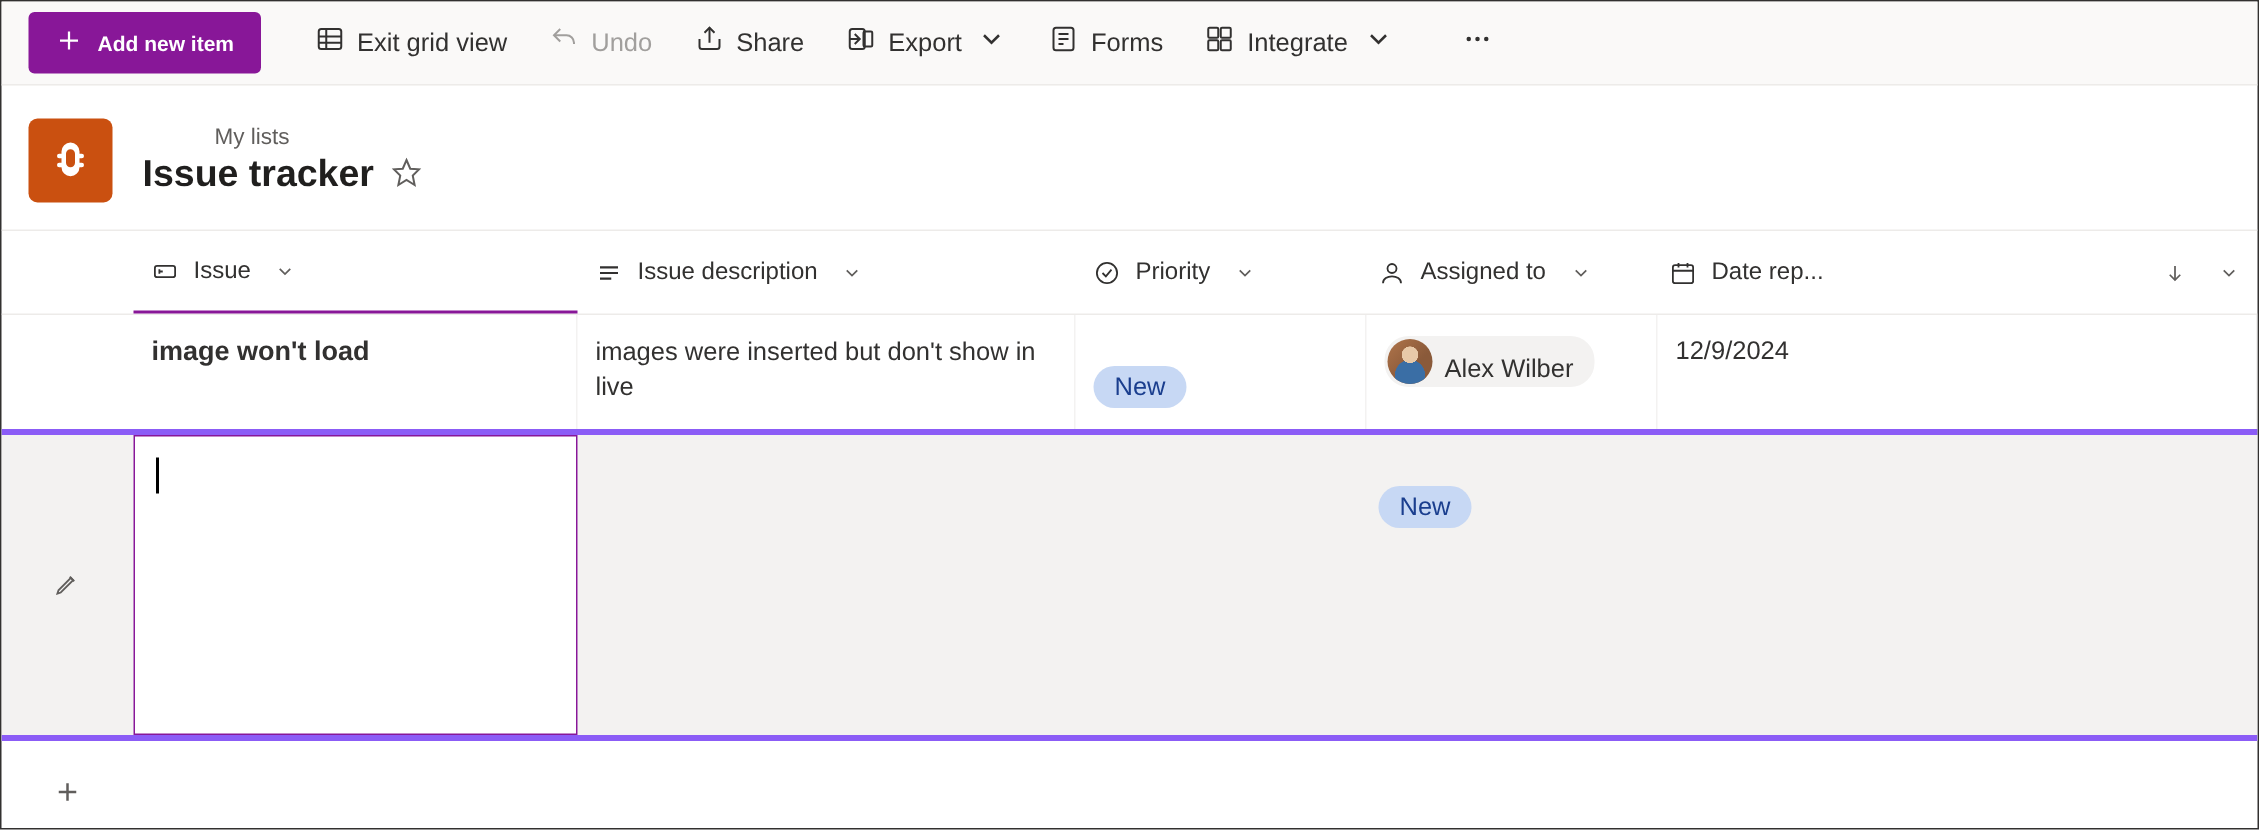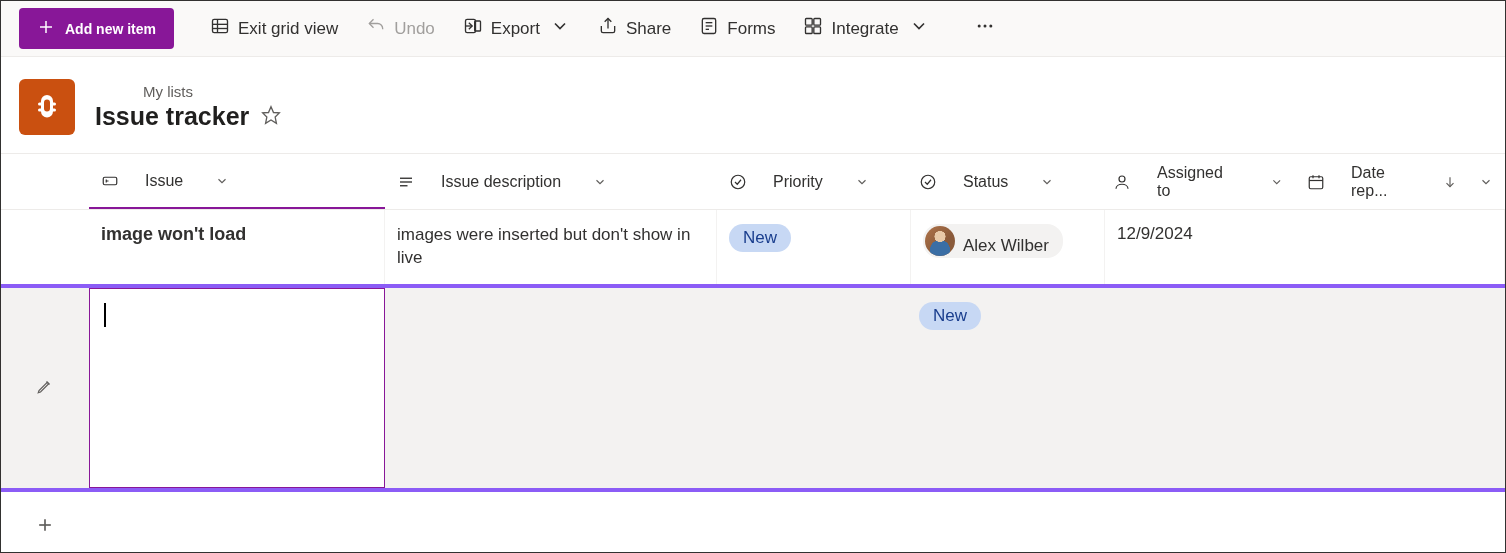--- a/index.html
+++ b/index.html
@@ -76,21 +76,21 @@
       border-top: 1px solid #edebe9;
     }
     .grid-header {
       display: flex;
       height: 56px;
       align-items: stretch;
       border-bottom: 1px solid #edebe9;
     }
     .col-handle { width: 88px; flex-shrink: 0; }
     .col-h {
-      display: flex; align-items: center; gap: 26px;
+      display: flex; align-items: center; gap: 10px;
       padding: 0 12px;
       color: #323130; font-size: 16px; font-weight: 400;
       cursor: pointer;
       position: relative;
     }
     .col-h.active { border-bottom: 2px solid #881798; }
     .col-h svg.hicon { width: 18px; height: 18px; flex-shrink: 0; }
     .col-h .chev-sm { width: 14px; height: 14px; margin-left: 6px; color: #605e5c; }
     .c-issue { width: 296px; }
     .c-desc  { width: 332px; }
@@ -119,20 +119,21 @@
       display: inline-flex; align-items: center; gap: 8px;
       border: 1px solid #8a8886; border-radius: 18px;
       padding: 4px 14px; font-size: 17px;
     }
     .pill svg { width: 14px; height: 14px; }
     .status-pill {
       display: inline-flex; align-items: center;
       background: #c7d8f4; color: #1a3e8e;
       border-radius: 14px; padding: 4px 14px; font-size: 17px;
       font-weight: 400;
+      margin-top: 20px;
     }
     .person {
       display: inline-flex; align-items: flex-end; gap: 8px;
       background: #f3f2f1; border-radius: 16px; padding: 2px 14px 2px 2px;
       font-size: 17px;
     }
     .avatar {
       width: 30px; height: 30px; border-radius: 50%;
       background: linear-gradient(135deg,#b0744a 0%,#8a5a3a 60%);
       display: inline-block;
@@ -202,43 +203,43 @@
           <path d="M9 14l-5-5 5-5"></path>
           <path d="M4 9h10a6 6 0 016 6v1"></path>
         </svg>
     </span>
     <span>Undo</span>
   </button>
 
   <button class="tbtn">
     <span>
       <svg viewBox="0 0 24 24" fill="none" stroke="currentColor" stroke-width="1.6">
+          <path d="M4 12v6a2 2 0 002 2h12a2 2 0 002-2v-6"></path>
+          <path d="M12 3v12"></path>
+          <path d="M8 7l4-4 4 4"></path>
+        </svg>
+    </span>
+    <span>Share</span>
+  </button>
+
+  <button class="tbtn">
+    <span>
+      <svg viewBox="0 0 24 24" fill="none" stroke="currentColor" stroke-width="1.6">
           <rect x="3" y="4" width="12" height="16" rx="2"></rect>
           <path d="M7 8l4 4-4 4"></path>
           <path d="M11 12H3"></path>
           <rect x="14" y="6" width="7" height="12" rx="1"></rect>
         </svg>
     </span>
     <span>Export</span>
     <span class="chev">
       <svg viewBox="0 0 24 24" width="14" height="14" fill="none" stroke="currentColor" stroke-width="2">
           <polyline points="6 9 12 15 18 9"></polyline>
         </svg>
     </span>
-  </button>
-
-  <button class="tbtn">
-    <span>
-      <svg viewBox="0 0 24 24" fill="none" stroke="currentColor" stroke-width="1.6">
-          <path d="M4 12v6a2 2 0 002 2h12a2 2 0 002-2v-6"></path>
-          <path d="M12 3v12"></path>
-          <path d="M8 7l4-4 4 4"></path>
-        </svg>
-    </span>
-    <span>Share</span>
   </button>
 
   <button class="tbtn">
     <span>
       <svg viewBox="0 0 24 24" fill="none" stroke="currentColor" stroke-width="1.6">
           <rect x="4" y="3" width="16" height="18" rx="2"></rect>
           <line x1="8" y1="8" x2="16" y2="8"></line>
           <line x1="8" y1="12" x2="16" y2="12"></line>
           <line x1="8" y1="16" x2="12" y2="16"></line>
         </svg>
@@ -327,30 +328,20 @@
       <svg class="hicon" viewBox="0 0 24 24" fill="none" stroke="currentColor" stroke-width="1.6">
           <circle cx="12" cy="12" r="9"></circle>
           <polyline points="8 12 11 15 16 9"></polyline>
         </svg>
       <span>Priority</span>
       <svg class="chev-sm" viewBox="0 0 24 24" fill="none" stroke="currentColor" stroke-width="2">
           <polyline points="6 9 12 15 18 9"></polyline>
         </svg>
     </div>
 
-    <div class="col-h c-status">
-      <svg class="hicon" viewBox="0 0 24 24" fill="none" stroke="currentColor" stroke-width="1.6">
-          <circle cx="12" cy="12" r="9"></circle>
-          <polyline points="8 12 11 15 16 9"></polyline>
-        </svg>
-      <span>Status</span>
-      <svg class="chev-sm" viewBox="0 0 24 24" fill="none" stroke="currentColor" stroke-width="2">
-          <polyline points="6 9 12 15 18 9"></polyline>
-        </svg>
-    </div>
 
     <div class="col-h c-assign">
       <svg class="hicon" viewBox="0 0 24 24" fill="none" stroke="currentColor" stroke-width="1.6">
           <circle cx="12" cy="8" r="4"></circle>
           <path d="M4 21c0-4 4-6 8-6s8 2 8 6"></path>
         </svg>
       <span>Assigned to</span>
       <svg class="chev-sm" viewBox="0 0 24 24" fill="none" stroke="currentColor" stroke-width="2">
           <polyline points="6 9 12 15 18 9"></polyline>
         </svg>

